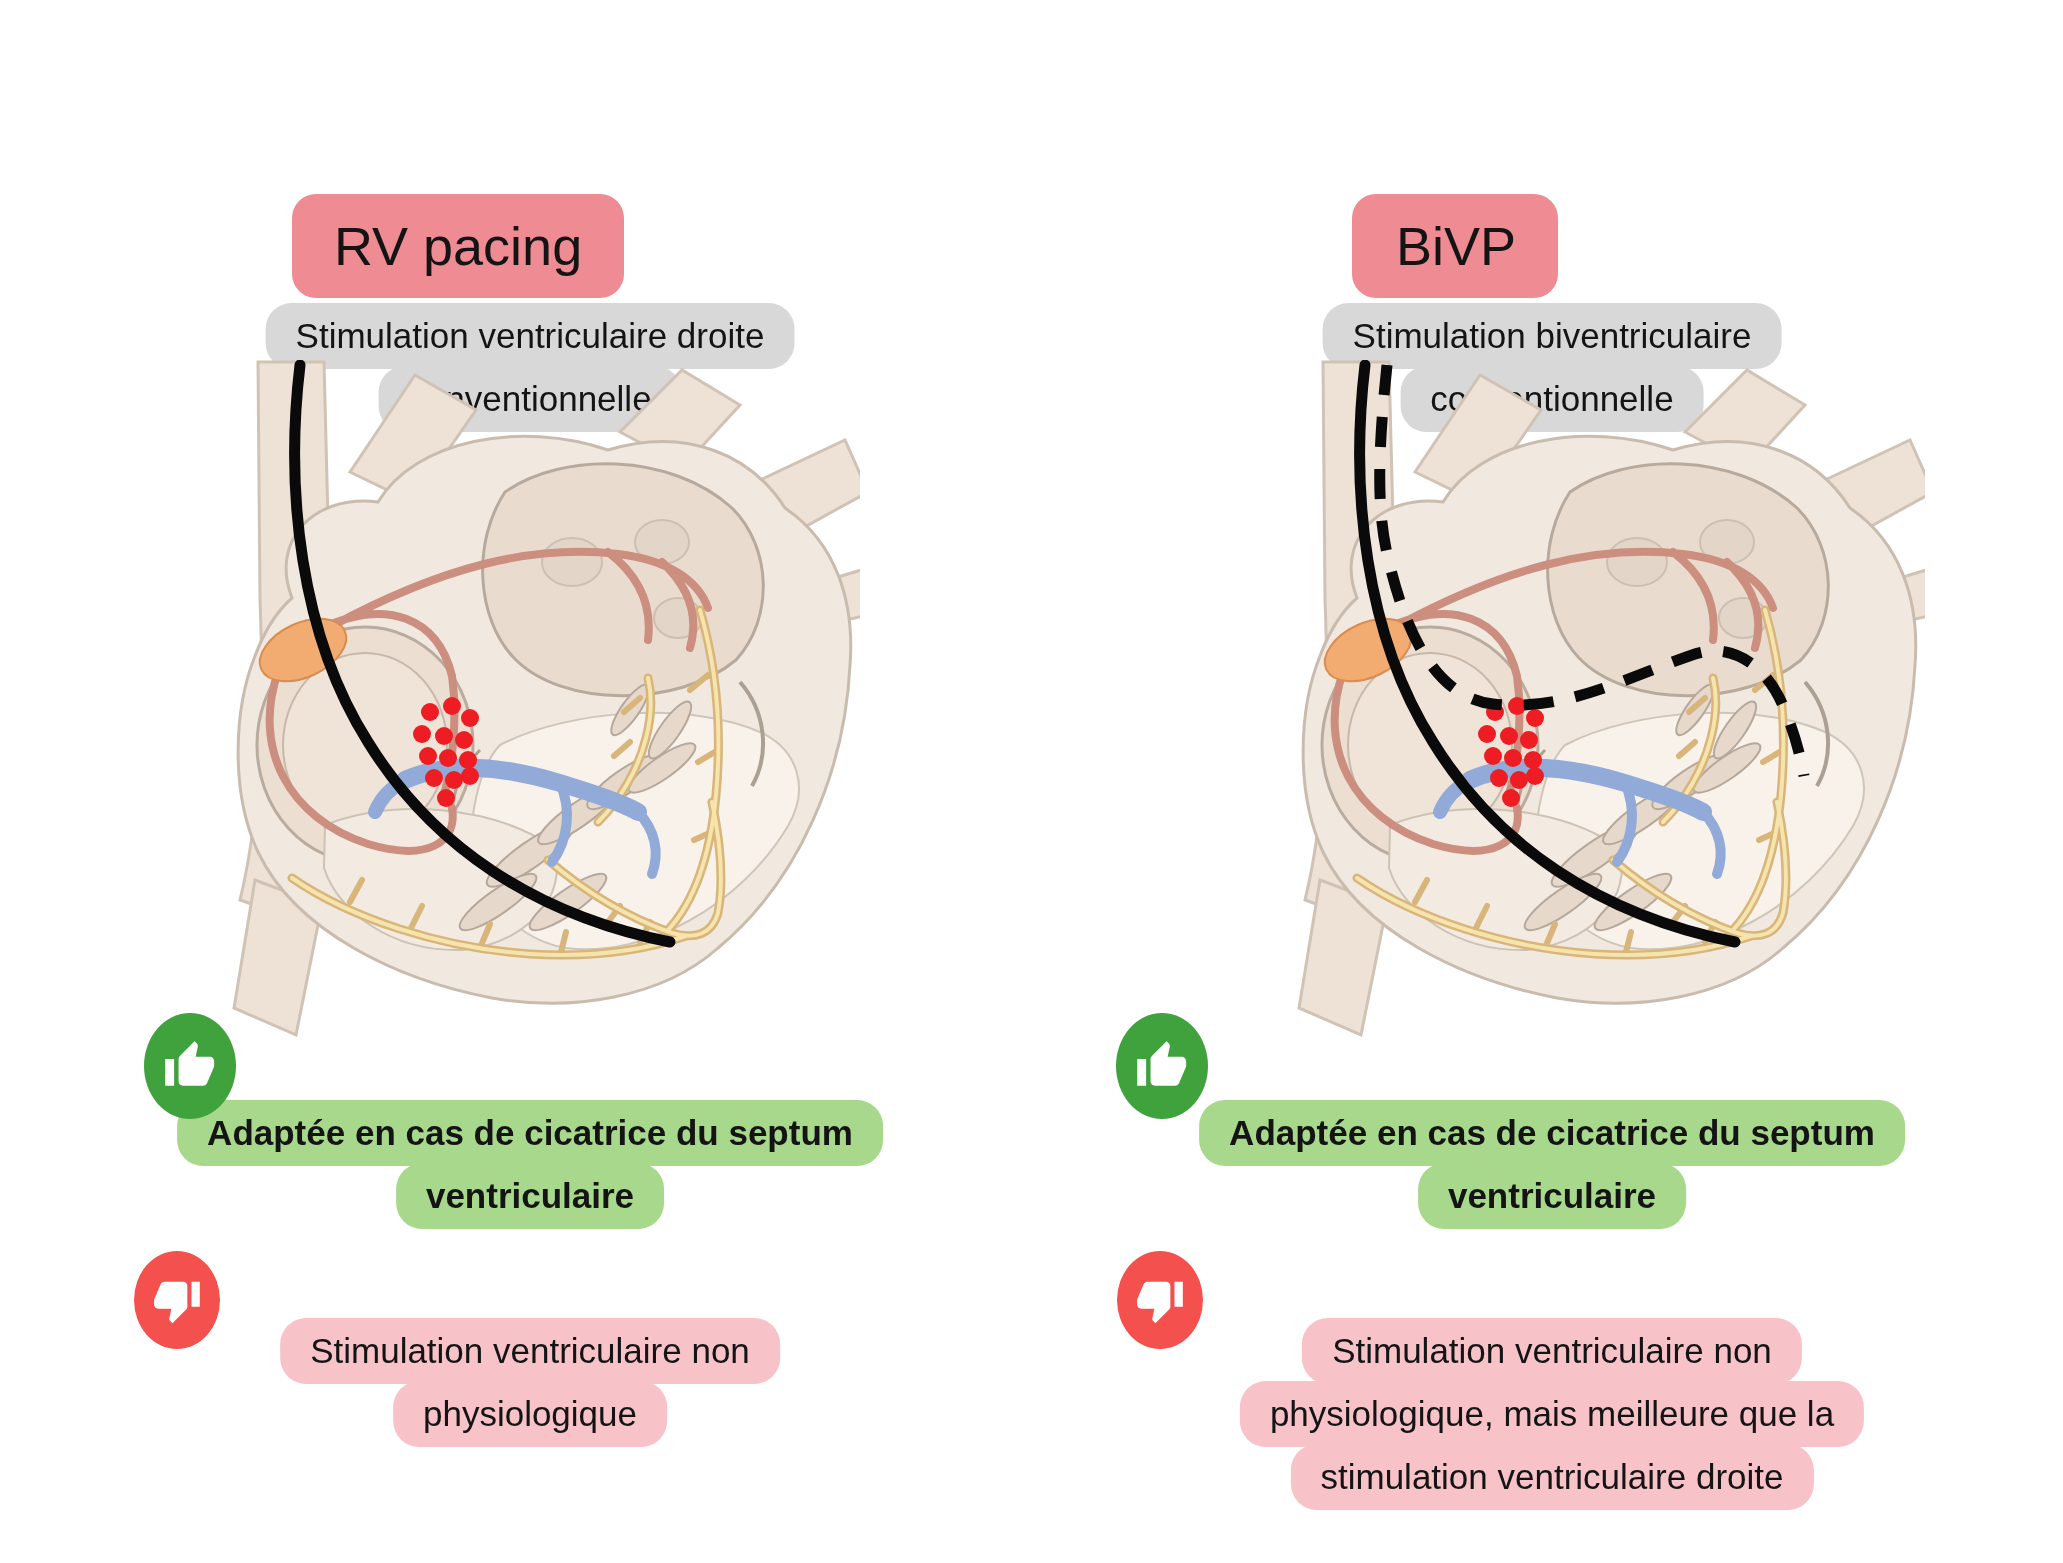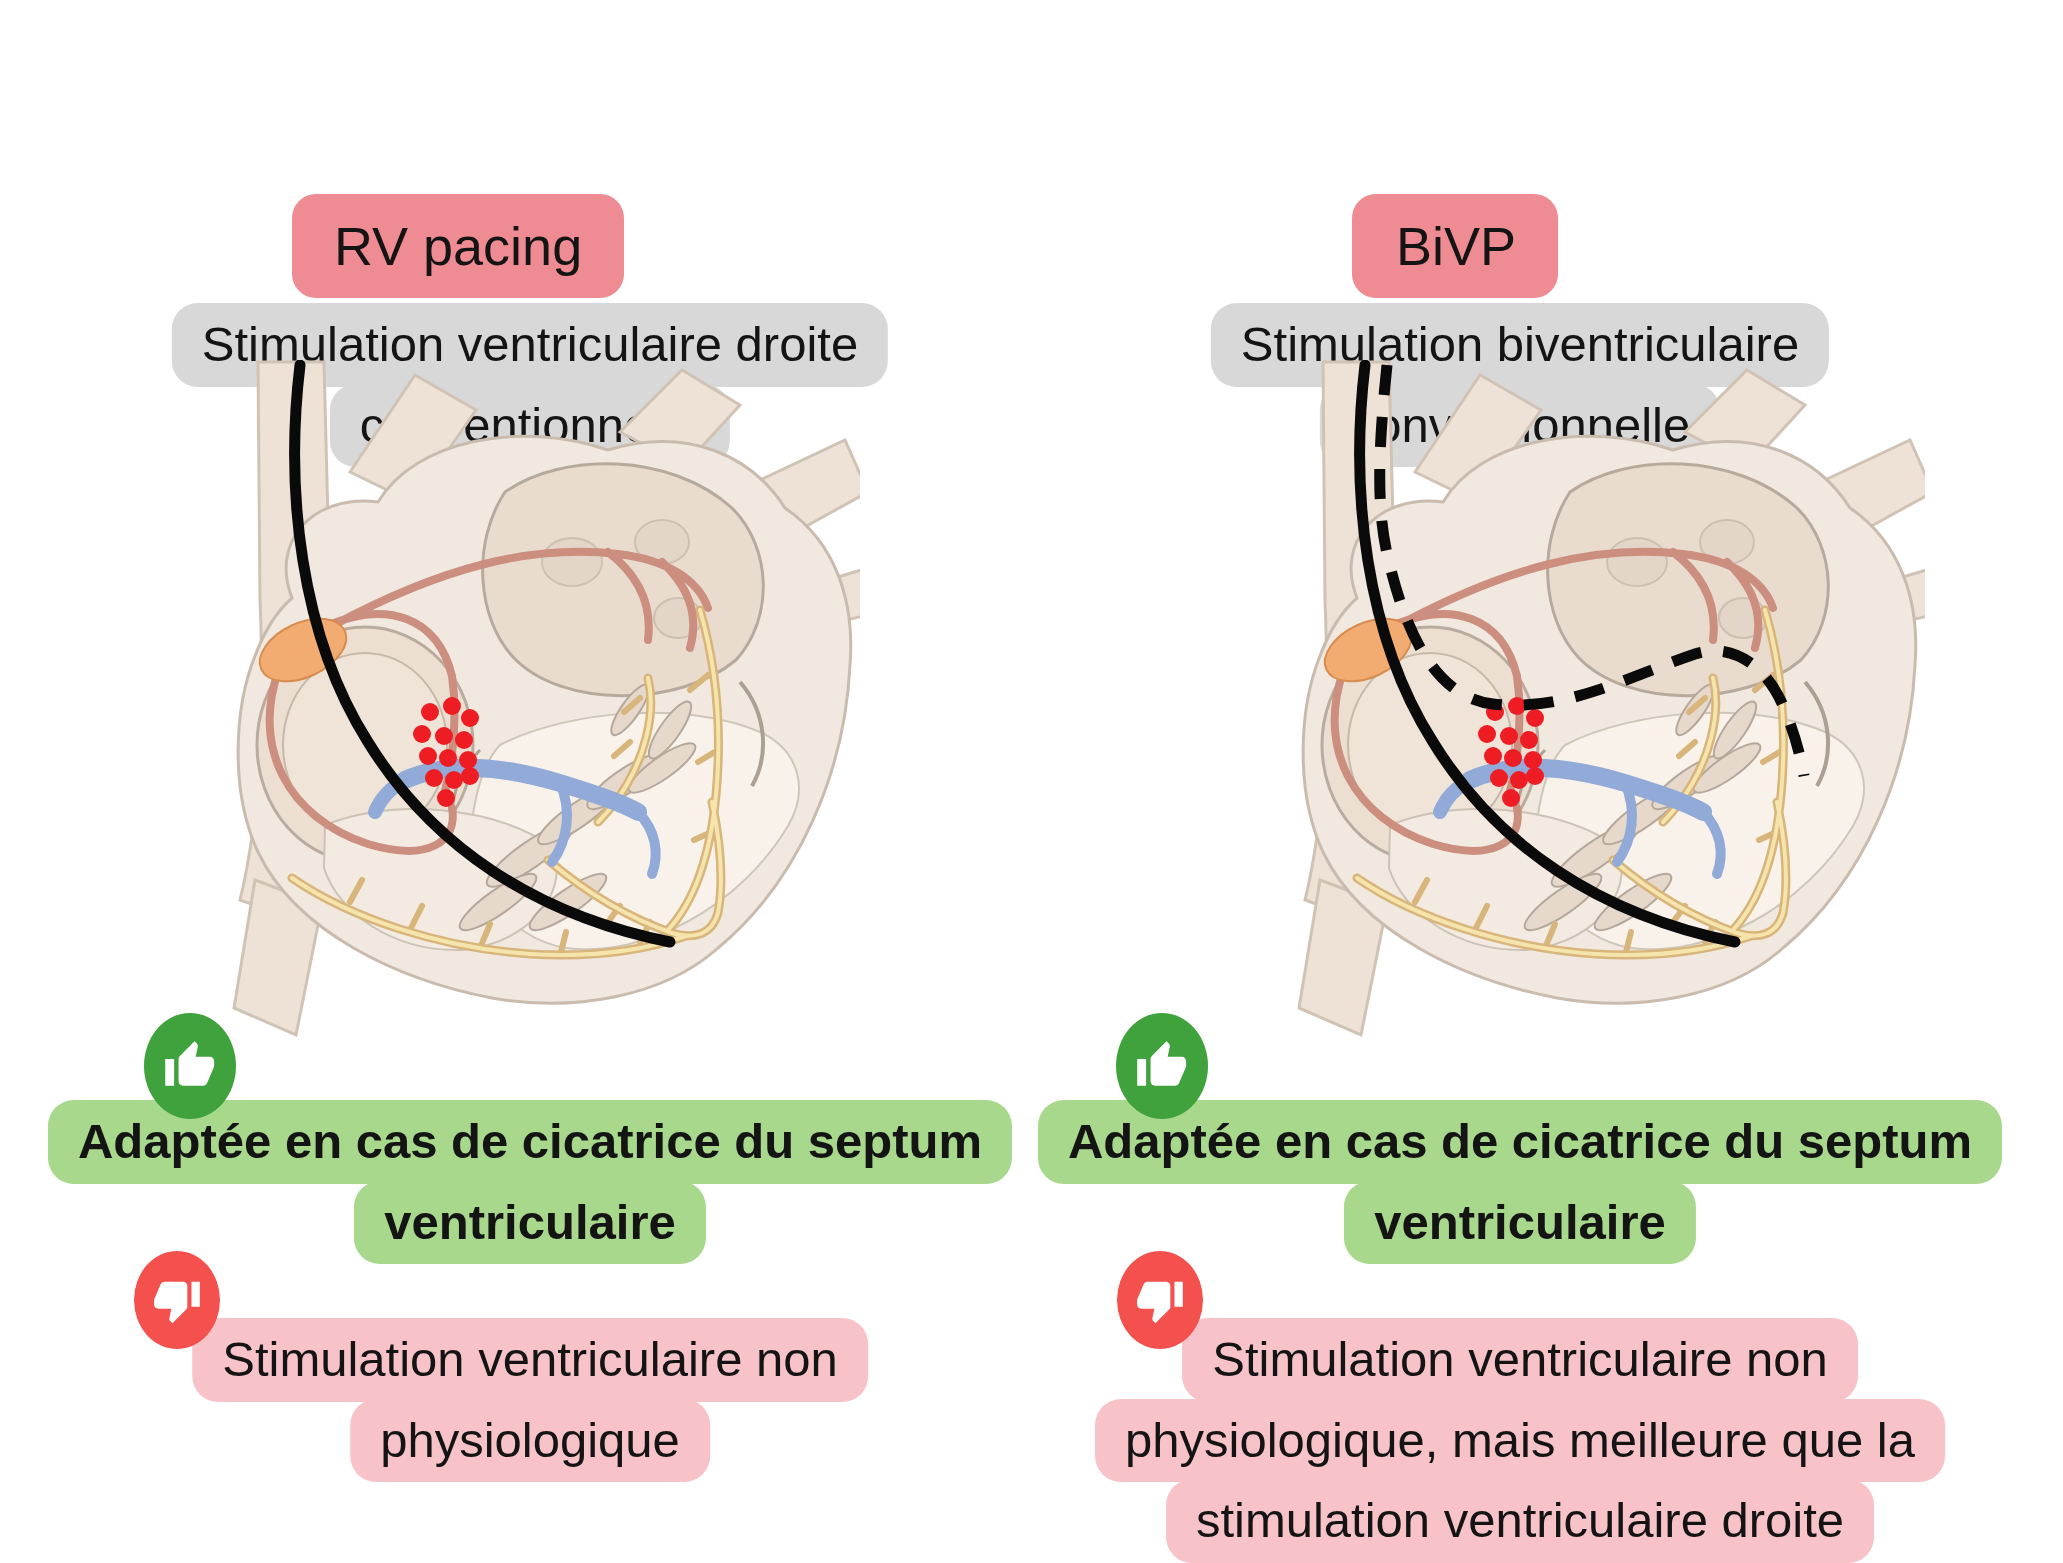--- a/index.html
+++ b/index.html
@@ -24,32 +24,32 @@
   .header-pill{
     position:absolute;top:194px;background:var(--header-bg);border-radius:24px;
     font-size:54px;line-height:1.0;padding:25px 42px;white-space:nowrap;
   }
   .column.left  .header-pill{left:292px;}
   .column.right .header-pill{left:320px;padding-left:44px;}
 
   .lines{position:absolute;display:flex;flex-direction:column;align-items:center;}
   .lines span{
     display:block;width:max-content;border-radius:26px;
-    font-size:49px;line-height:1.26;padding:11px 30px;white-space:nowrap;
+    font-size:35px;line-height:1.26;padding:11px 30px;white-space:nowrap;
     text-align:center;
   }
   .lines span + span{margin-top:-3px;}
   .subtitle{top:303px;}
   .subtitle span{background:var(--subtitle-bg);}
   .pro-lines{top:1100px;}
   .pro-lines span{background:var(--pro-bg);font-weight:bold;}
   .con-lines{top:1318px;}
   .con-lines span{background:var(--con-bg);}
   .column.left  .lines{left:530px;transform:translateX(-50%);}
-  .column.right .lines{left:488px;transform:translateX(-50%);}
+  .column.right .lines{left:520px;transform:translateX(-50%);}
 
   .heart{position:absolute;top:360px;width:660px;height:680px;}
   .column.left  .heart{left:200px;}
   .column.right .heart{left:233px;}
 
   .roundicon{position:absolute;border-radius:50%;display:flex;
     align-items:center;justify-content:center;z-index:5;}
   .roundicon svg{width:58%;height:58%;fill:#ffffff;}
   .pro-icon{top:1013px;width:92px;height:106px;background:var(--pro-icon);}
   .con-icon{top:1251px;width:86px;height:98px;background:var(--con-icon);}

